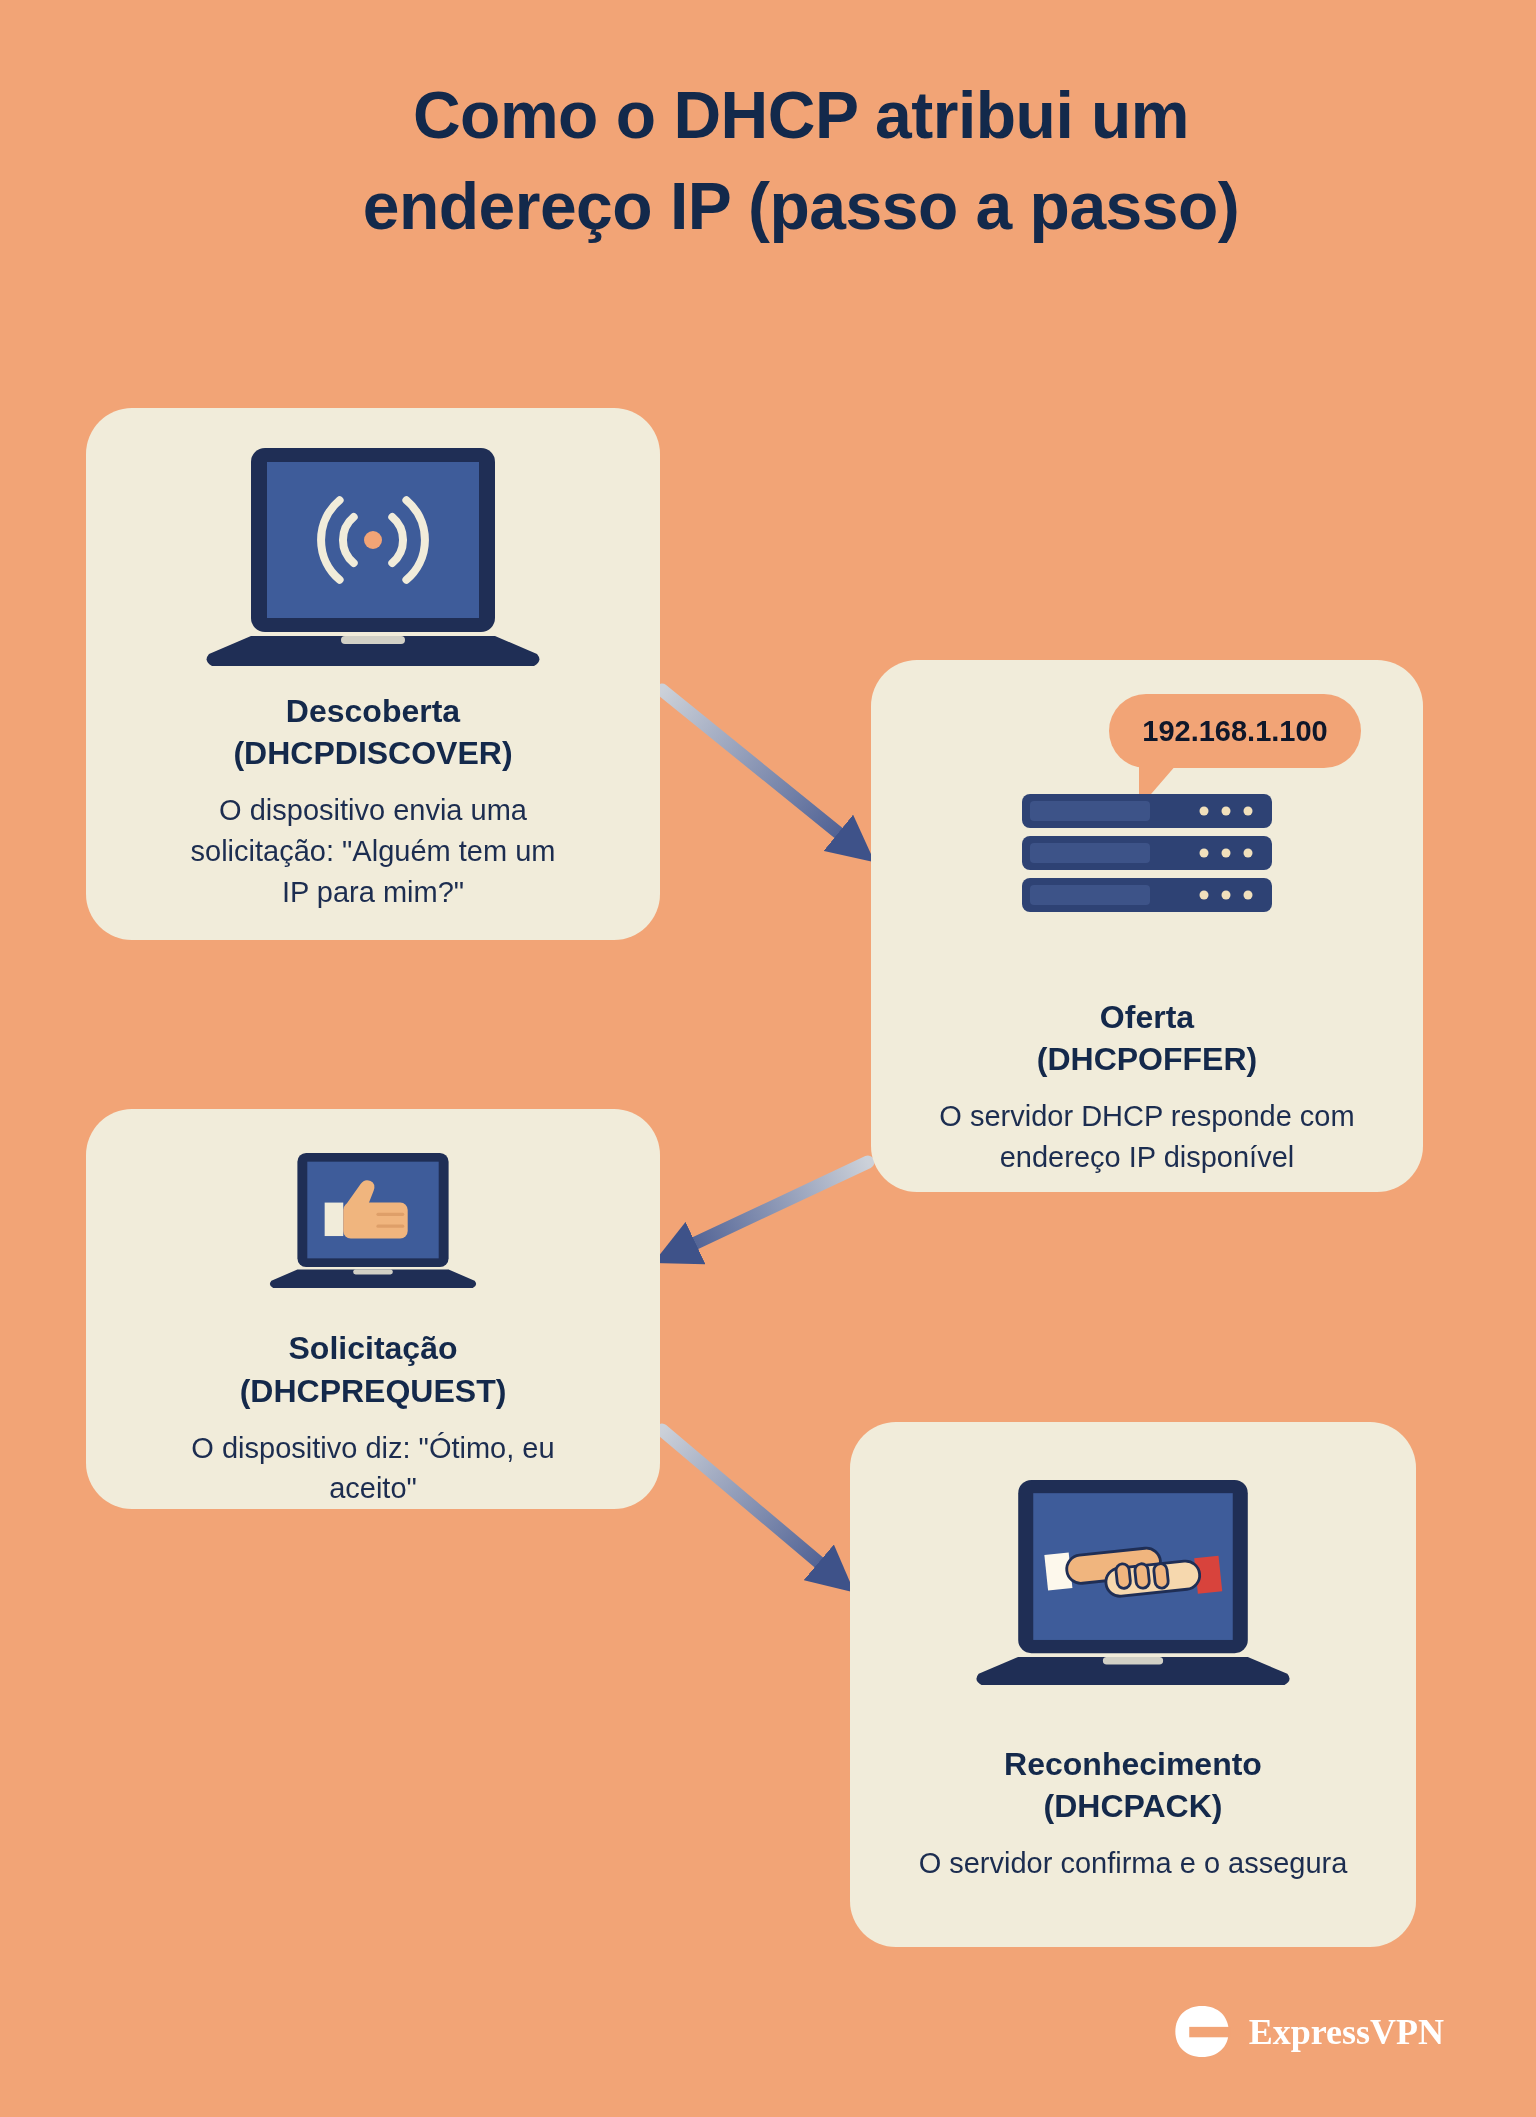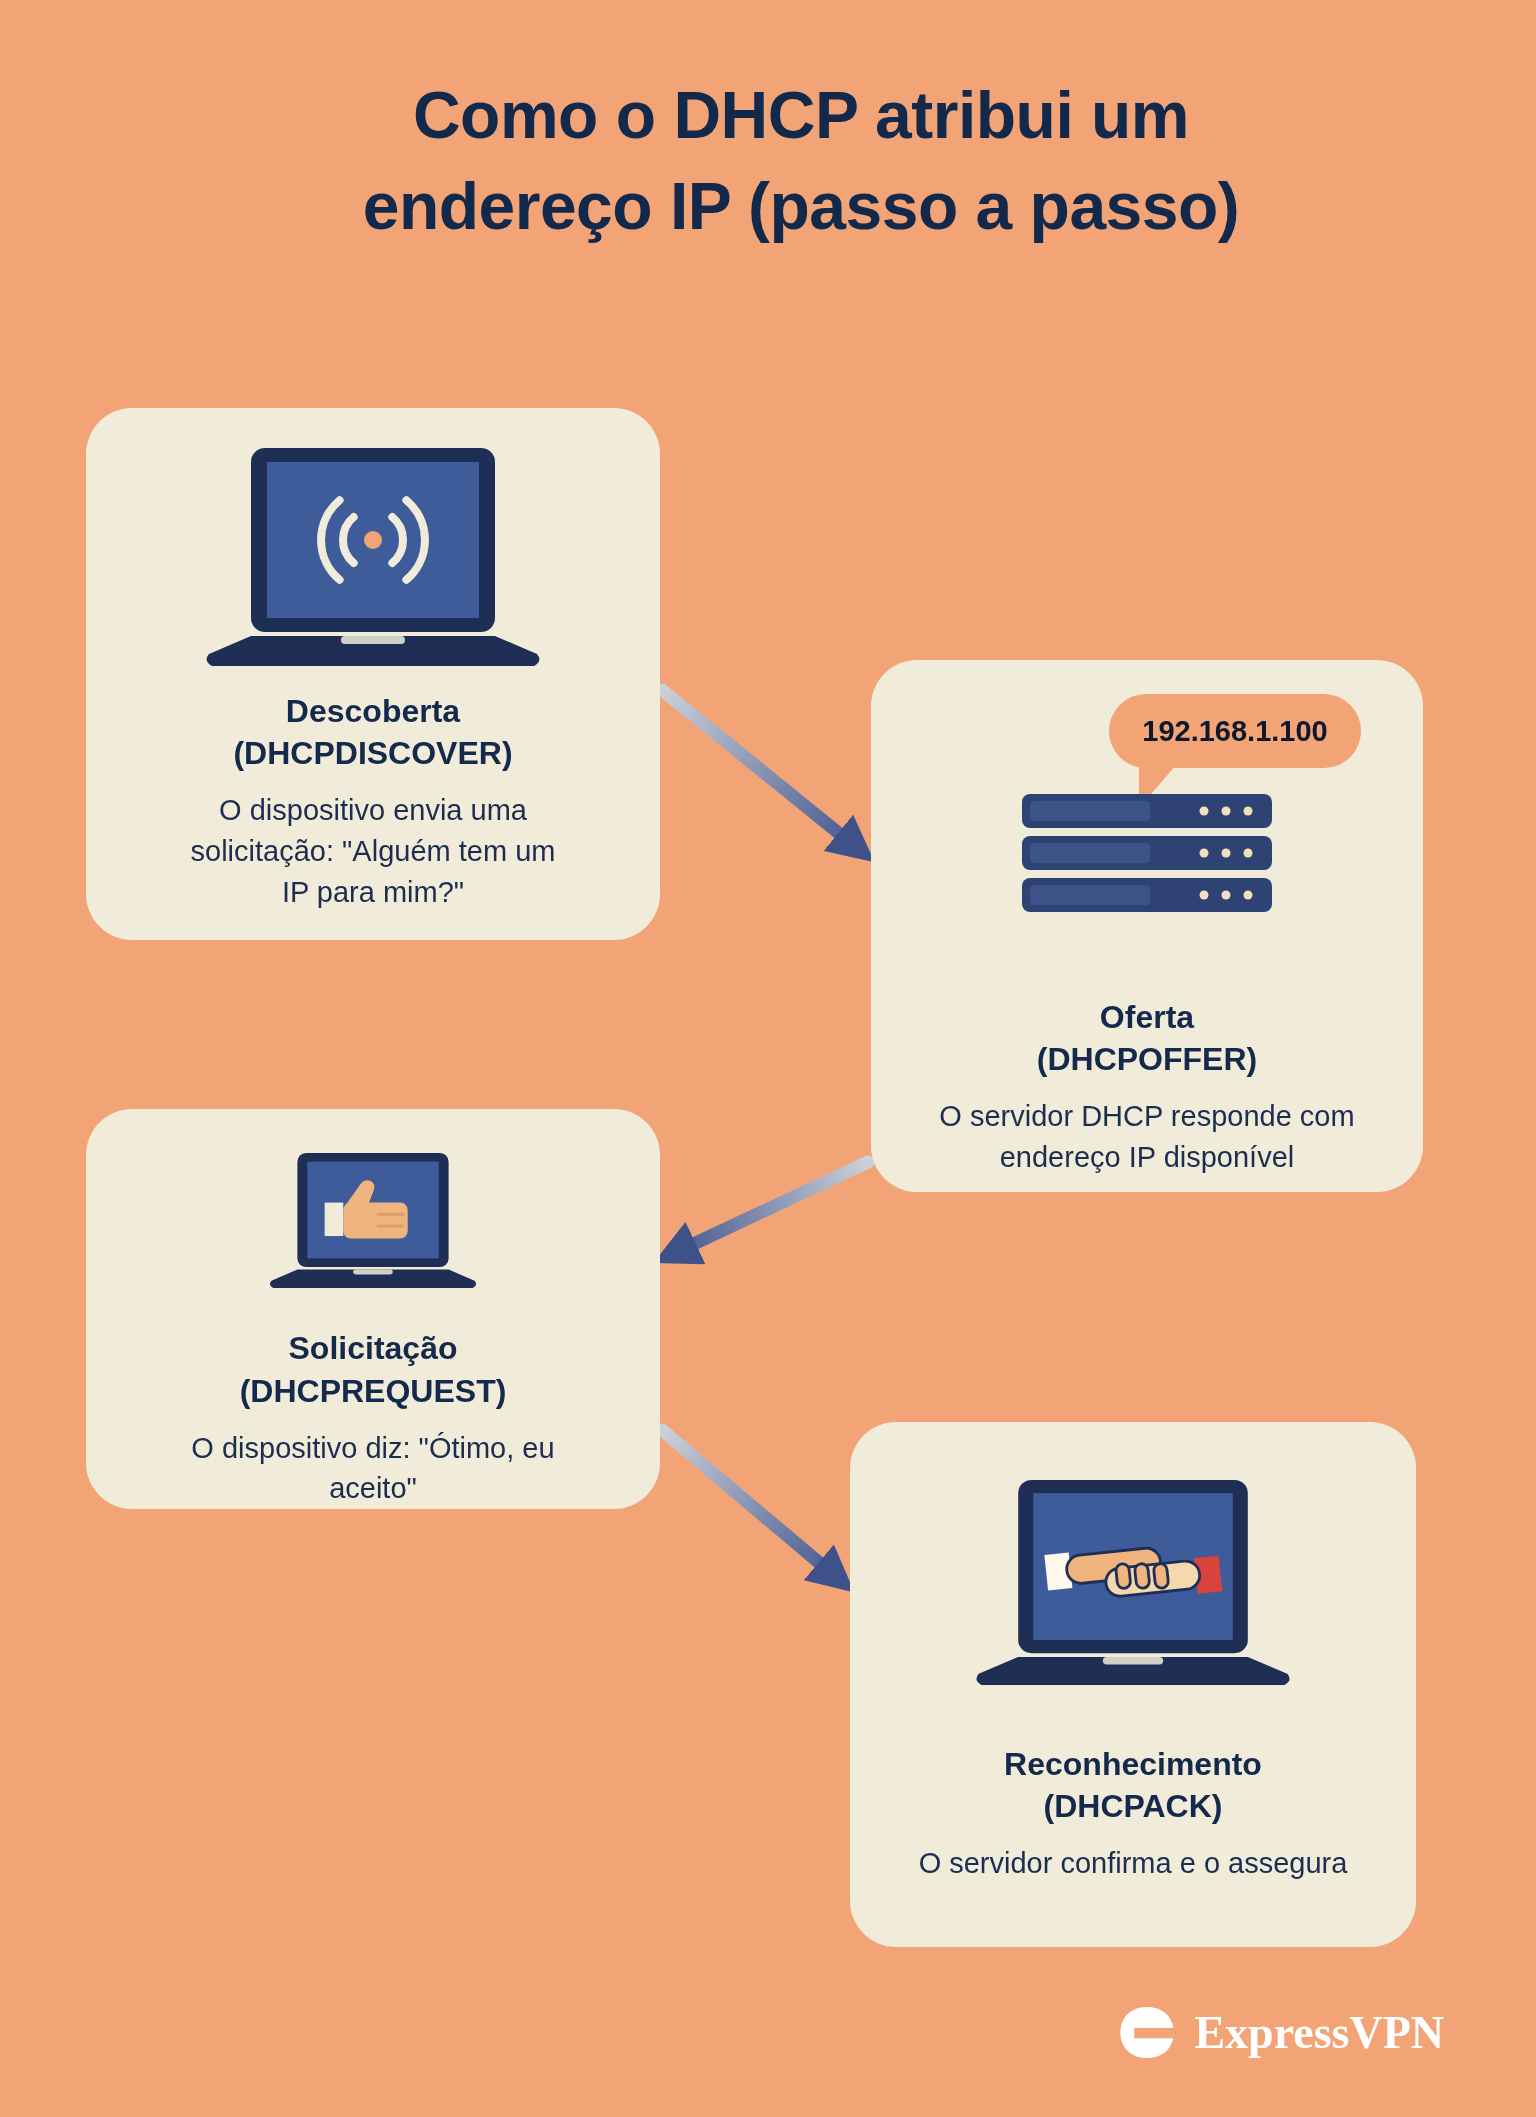--- a/index.html
+++ b/index.html
@@ -39,21 +39,21 @@
   .ip-bubble { position:absolute; left:238px; top:34px; width:252px; height:74px;
                background:#F2A476; border-radius:37px; z-index:1;
                color:#0f172a; font-weight:700; font-size:29px; line-height:74px; text-align:center; }
   .ip-bubble-tail { position:absolute; left:268px; top:104px; width:0; height:0; z-index:1;
                border-top:44px solid #F2A476; border-right:38px solid transparent; }
   .server-wrap { position:absolute; left:151px; top:134px; z-index:2; }
   .card-2 .step-heading { margin-top:336px; }
   .card-2 .step-body { width:470px; }
 
   .footer { position:absolute; right:92px; top:2006px; display:flex; align-items:center; gap:18px; z-index:2; }
-  .brand-text { color:#FFFFFF; font-family:"Liberation Serif", serif; font-weight:700; font-size:46px; }
+  .brand-text { color:#FFFFFF; font-family:"Liberation Serif", serif; font-weight:700; font-size:36px; }
 </style>
 </head>
 <body>
 
 <div class="page">
 
   <div class="title">
     <div>Como o DHCP atribui um</div>
     <div>endereço IP (passo a passo)</div>
   </div>

